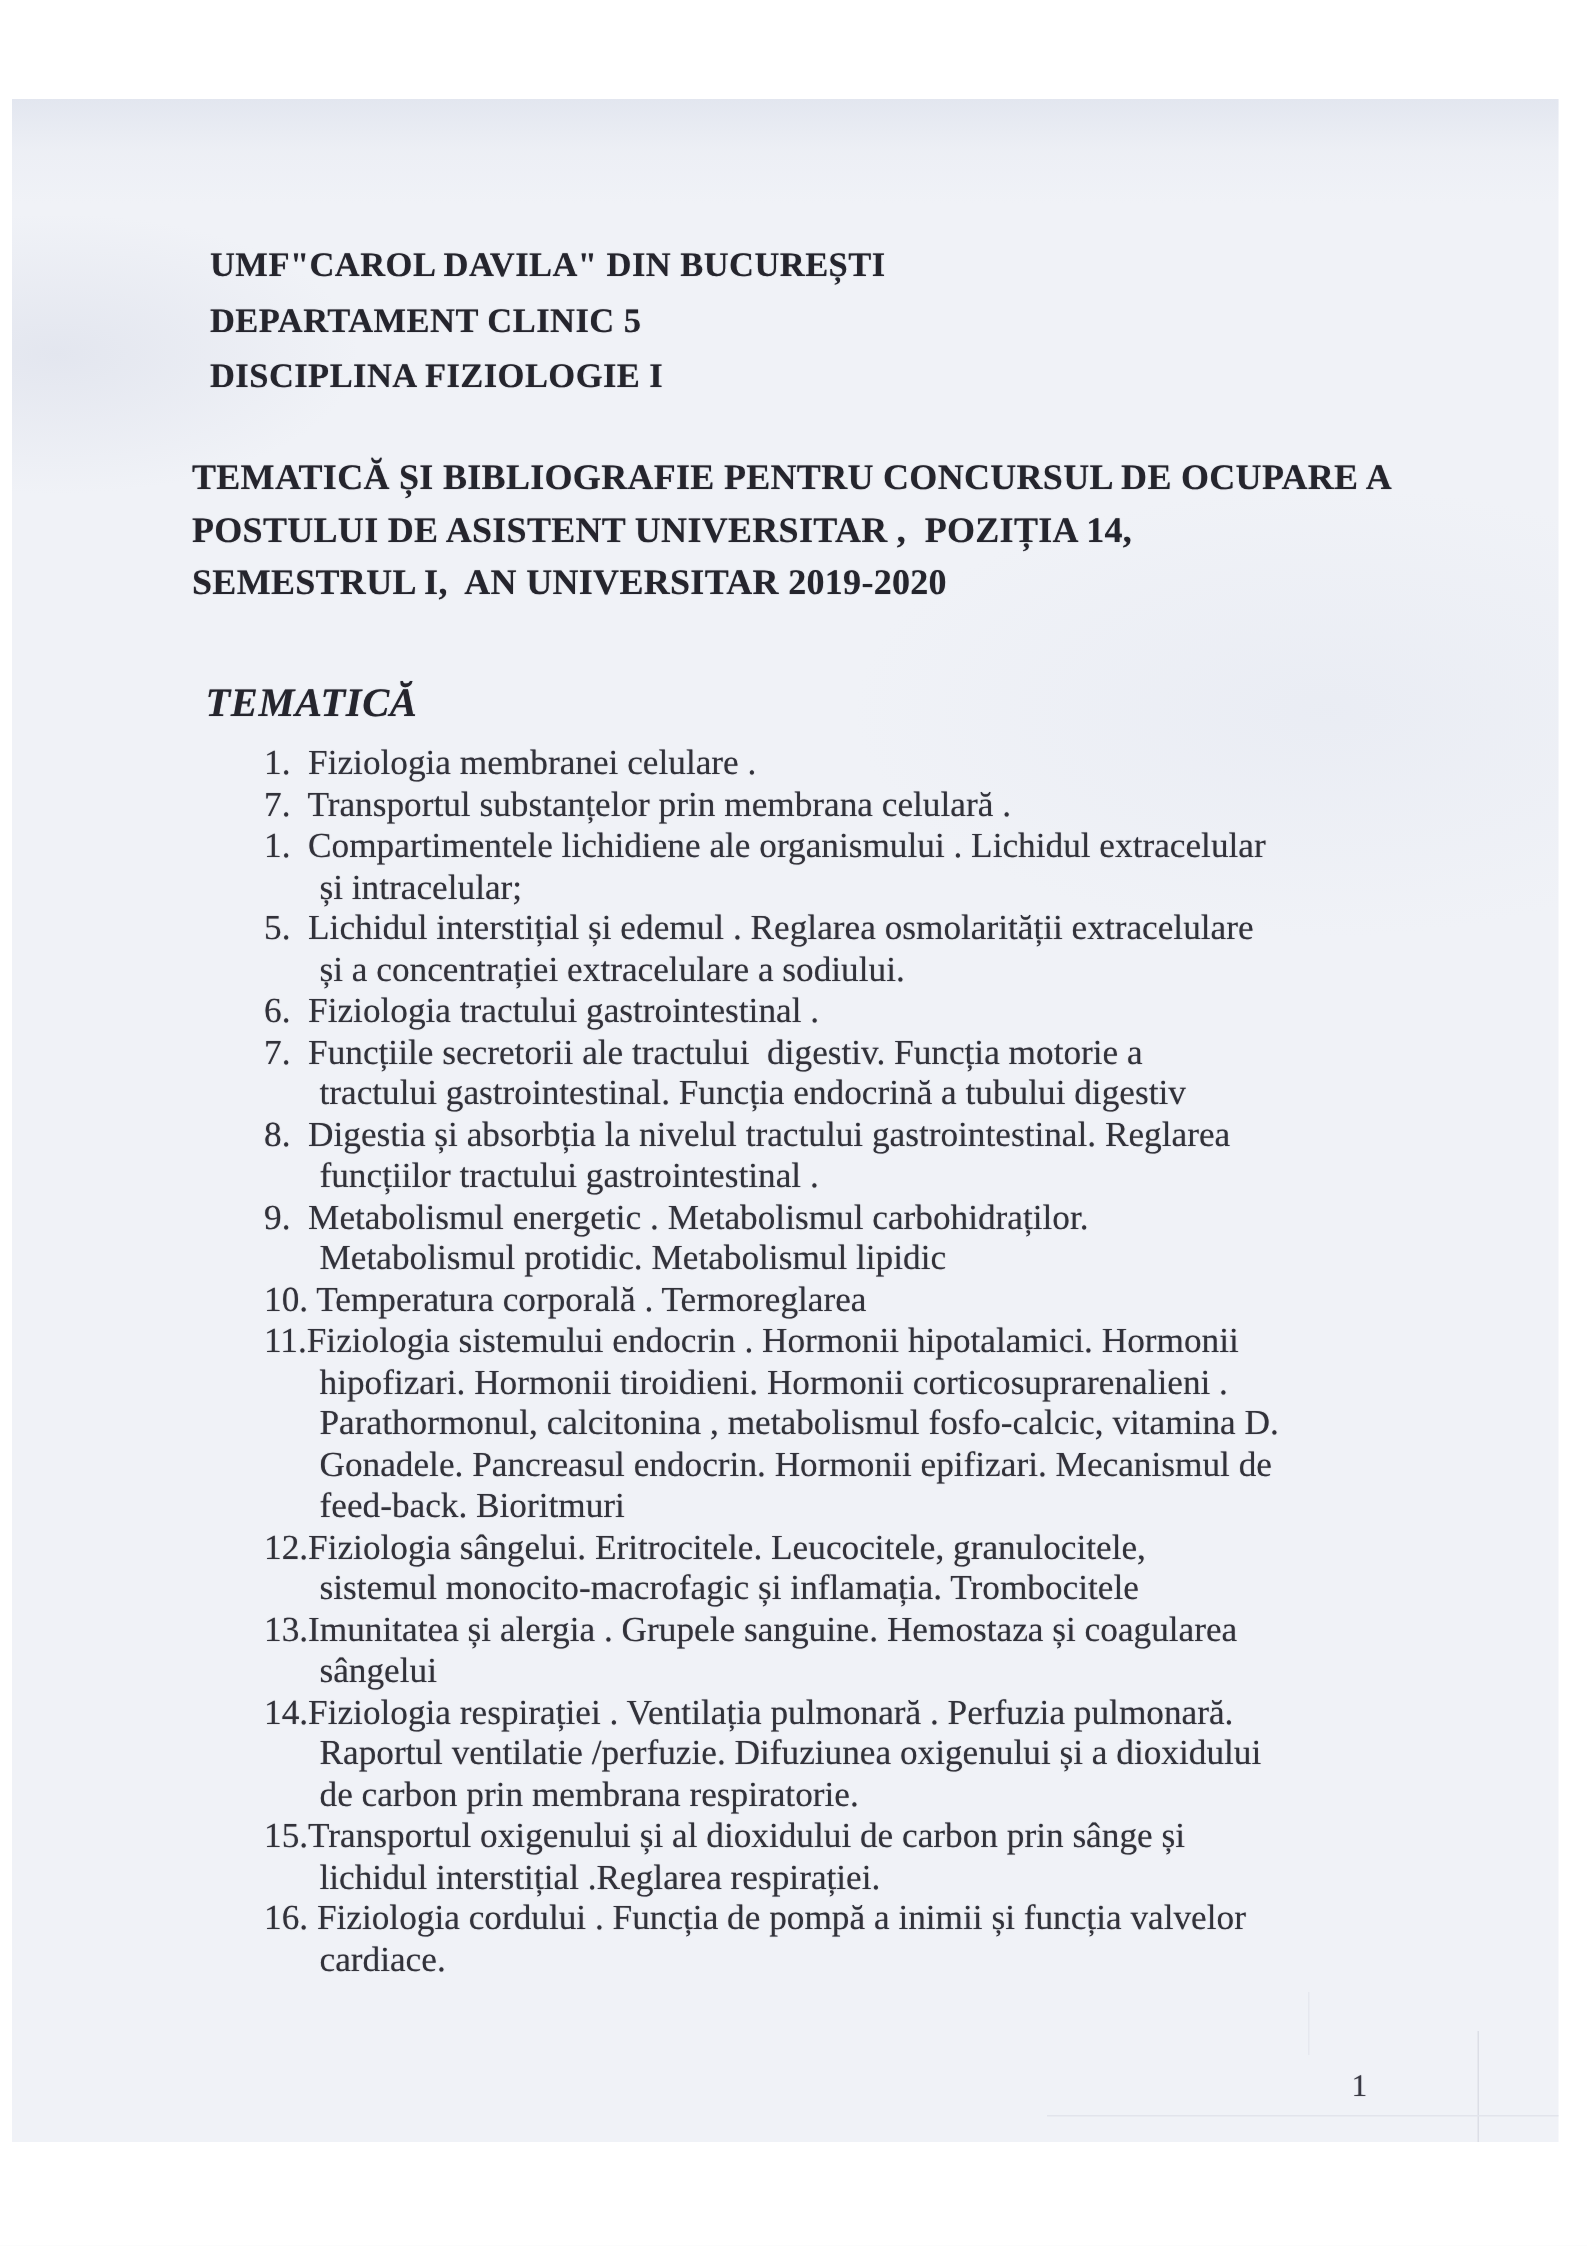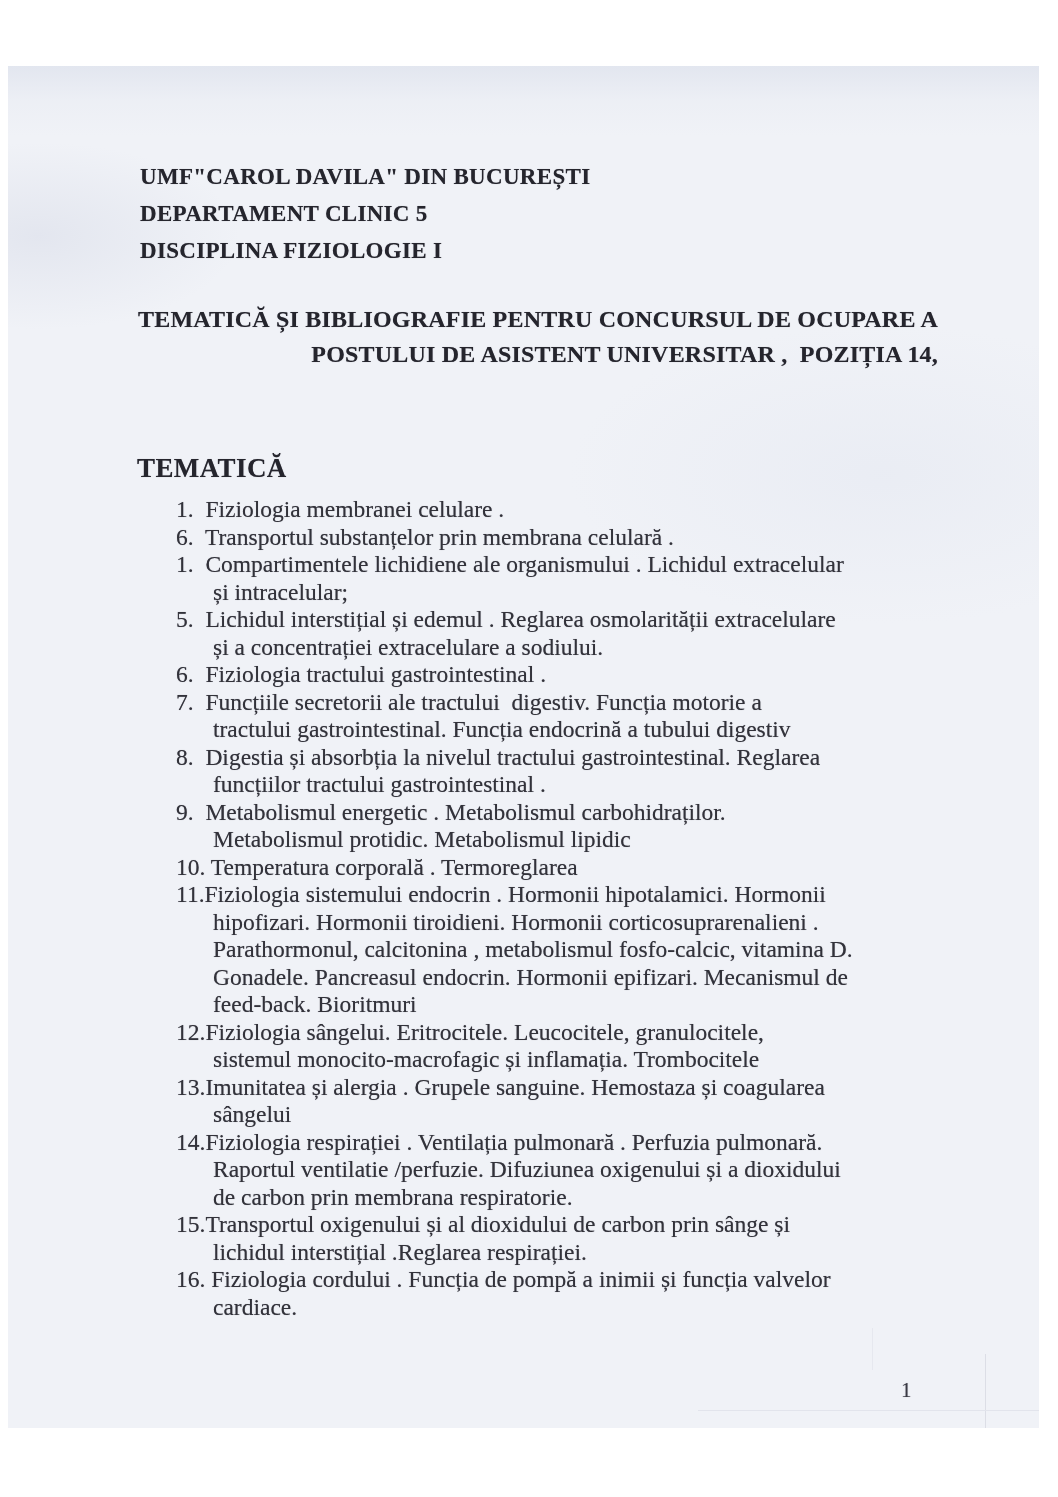--- a/index.html
+++ b/index.html
@@ -42,39 +42,40 @@
     font-weight: bold;
     letter-spacing: 0.3px;
     color: #25252d;
     white-space: pre-wrap;
   }
   .title-block {
     position: absolute;
     left: 120px;
     top: 236px;
     width: 810px;
-    text-align: right;
+    text-align: left;
   }
   .title-line {
     font-size: 24px;
     line-height: 35px;
     font-weight: bold;
     letter-spacing: 0.2px;
     color: #25252d;
     white-space: pre-wrap;
   }
   .section-heading {
     position: absolute;
     left: 129px;
     top: 385px;
     font-size: 27px;
     line-height: 34px;
     font-weight: bold;
     letter-spacing: 0.4px;
     color: #25252d;
+    font-style: italic;
   }
   .topic-list {
     position: absolute;
     left: 168px;
     top: 430px;
     width: 760px;
   }
   .topic-item {
     font-size: 23.5px;
     line-height: 27.5px;
@@ -123,27 +124,28 @@
 
   <div class="header-block">
     <div class="header-line ink">UMF"CAROL DAVILA" DIN BUCUREȘTI</div>
     <div class="header-line ink">DEPARTAMENT CLINIC 5</div>
     <div class="header-line ink">DISCIPLINA FIZIOLOGIE I</div>
   </div>
 
   <div class="title-block">
     <div class="title-line ink">TEMATICĂ ȘI BIBLIOGRAFIE PENTRU CONCURSUL DE OCUPARE A</div>
     <div class="title-line ink">POSTULUI DE ASISTENT UNIVERSITAR ,  POZIȚIA 14,</div>
+    <div class="title-line ink">SEMESTRUL I,  AN UNIVERSITAR 2019-2020</div>
   </div>
 
   <div class="section-heading ink">TEMATICĂ</div>
 
   <div class="topic-list">
     <div class="topic-item ink">1.  Fiziologia membranei celulare .</div>
-    <div class="topic-item ink">6.  Transportul substanțelor prin membrana celulară .</div>
+    <div class="topic-item ink">7.  Transportul substanțelor prin membrana celulară .</div>
     <div class="topic-item ink">1.  Compartimentele lichidiene ale organismului . Lichidul extracelular
 și intracelular;</div>
     <div class="topic-item ink">5.  Lichidul interstițial și edemul . Reglarea osmolarității extracelulare
 și a concentrației extracelulare a sodiului.</div>
     <div class="topic-item ink">6.  Fiziologia tractului gastrointestinal .</div>
     <div class="topic-item ink">7.  Funcțiile secretorii ale tractului  digestiv. Funcția motorie a
 tractului gastrointestinal. Funcția endocrină a tubului digestiv</div>
     <div class="topic-item ink">8.  Digestia și absorbția la nivelul tractului gastrointestinal. Reglarea
 funcțiilor tractului gastrointestinal .</div>
     <div class="topic-item ink">9.  Metabolismul energetic . Metabolismul carbohidraților.

